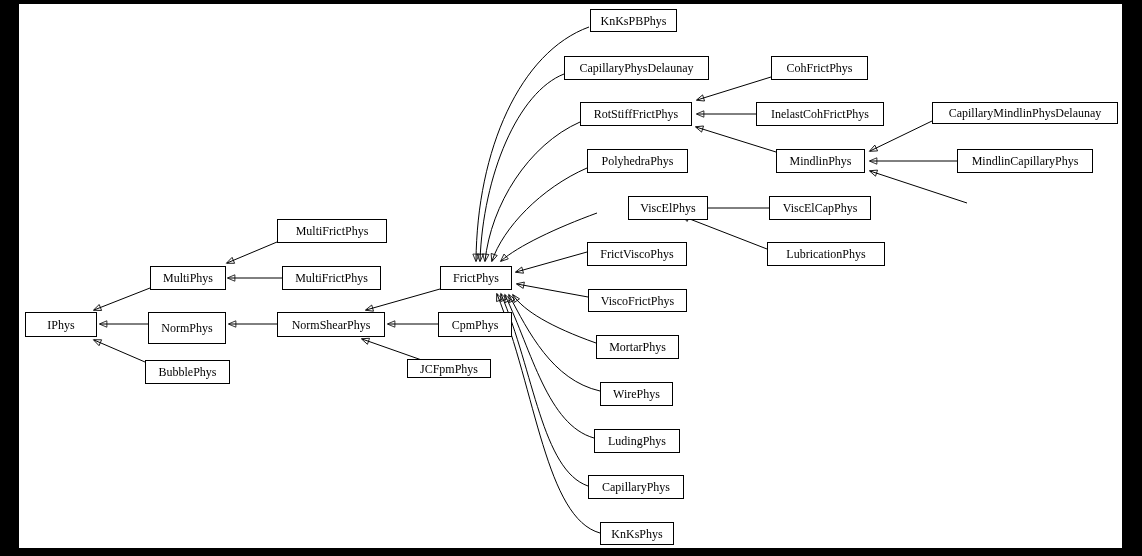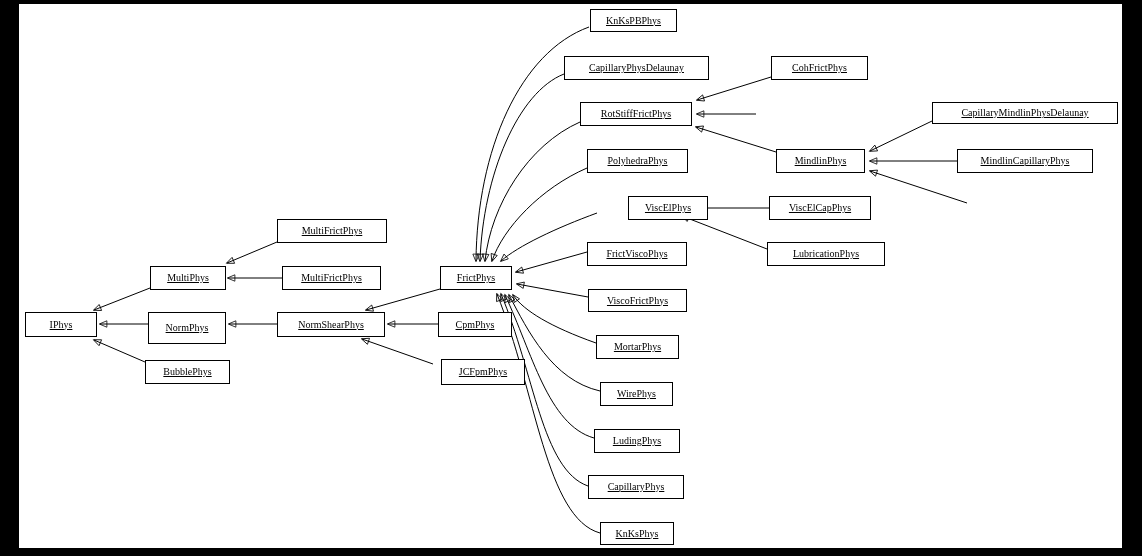--- a/index.html
+++ b/index.html
@@ -39,26 +39,25 @@
     position: absolute;
     box-sizing: border-box;
     height: 24px;
     border: 1px solid #000000;
     background: #ffffff;
     color: #000000;
     display: flex;
     align-items: center;
     justify-content: center;
     font-family: "Liberation Serif", "DejaVu Serif", serif;
-    font-size: 10px;
+    font-size: 12px;
     line-height: 1;
     white-space: nowrap;
     cursor: pointer;
     z-index: 2;
-    text-decoration: underline;
   }
 </style>
 </head>
 <body>
 
 <div class="stage">
   <div class="canvas"></div>
 
   <svg class="edge-layer" viewBox="0 0 1142 556">
     <defs>
@@ -99,25 +98,26 @@
 
   <div class="node" style="left:25px;top:312px;width:72px;height:25px">IPhys</div>
   <div class="node" style="left:150px;top:266px;width:76px">MultiPhys</div>
   <div class="node" style="left:148px;top:312px;width:78px;height:32px">NormPhys</div>
   <div class="node" style="left:145px;top:360px;width:85px">BubblePhys</div>
   <div class="node" style="left:277px;top:219px;width:110px">MultiFrictPhys</div>
   <div class="node" style="left:282px;top:266px;width:99px">MultiFrictPhys</div>
   <div class="node" style="left:277px;top:312px;width:108px;height:25px">NormShearPhys</div>
   <div class="node" style="left:440px;top:266px;width:72px">FrictPhys</div>
   <div class="node" style="left:438px;top:312px;width:74px;height:25px">CpmPhys</div>
-  <div class="node" style="left:441px;top:359px;width:84px;height:26px">JCFpmPhys</div>
+  <div class="node" style="left:407px;top:359px;width:84px;height:19px">JCFpmPhys</div>
   <div class="node" style="left:590px;top:9px;width:87px;height:23px">KnKsPBPhys</div>
   <div class="node" style="left:564px;top:56px;width:145px">CapillaryPhysDelaunay</div>
   <div class="node" style="left:771px;top:56px;width:97px">CohFrictPhys</div>
   <div class="node" style="left:580px;top:102px;width:112px">RotStiffFrictPhys</div>
+  <div class="node" style="left:756px;top:102px;width:128px">InelastCohFrictPhys</div>
   <div class="node" style="left:587px;top:149px;width:101px">PolyhedraPhys</div>
   <div class="node" style="left:776px;top:149px;width:89px">MindlinPhys</div>
   <div class="node" style="left:957px;top:149px;width:136px">MindlinCapillaryPhys</div>
   <div class="node" style="left:932px;top:102px;width:186px;height:22px">CapillaryMindlinPhysDelaunay</div>
   <div class="node" style="left:628px;top:196px;width:80px">ViscElPhys</div>
   <div class="node" style="left:769px;top:196px;width:102px">ViscElCapPhys</div>
   <div class="node" style="left:587px;top:242px;width:100px">FrictViscoPhys</div>
   <div class="node" style="left:767px;top:242px;width:118px">LubricationPhys</div>
   <div class="node" style="left:588px;top:289px;width:99px;height:23px">ViscoFrictPhys</div>
   <div class="node" style="left:596px;top:335px;width:83px">MortarPhys</div>

